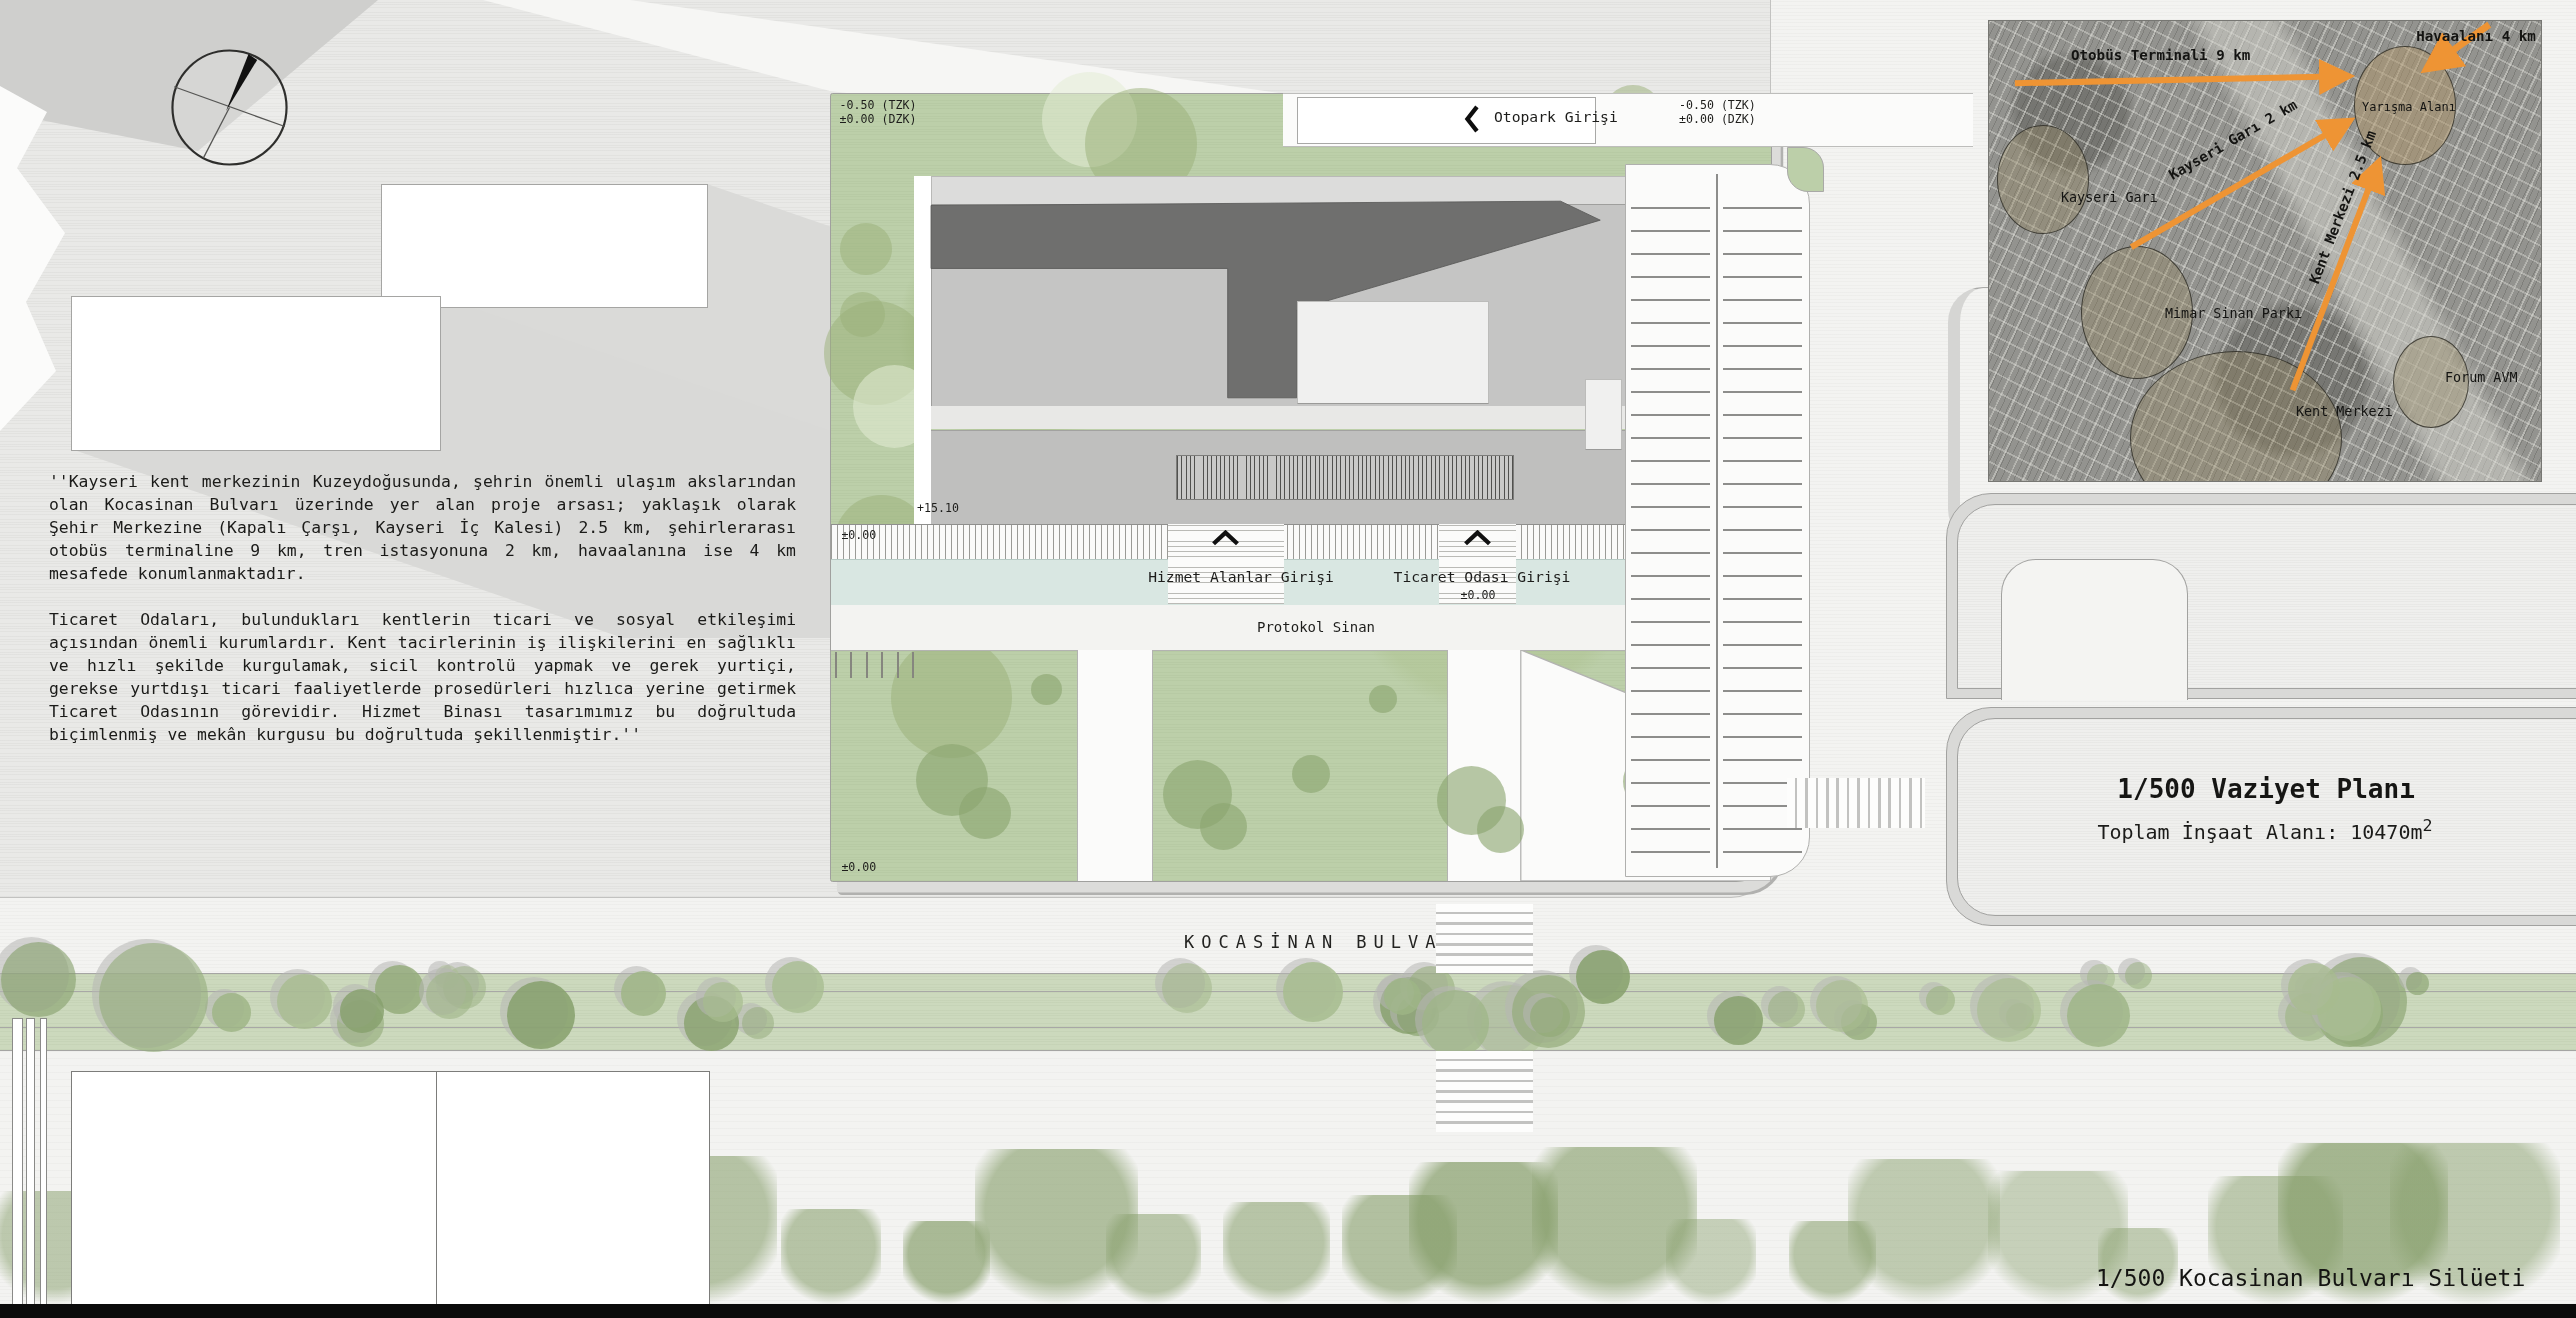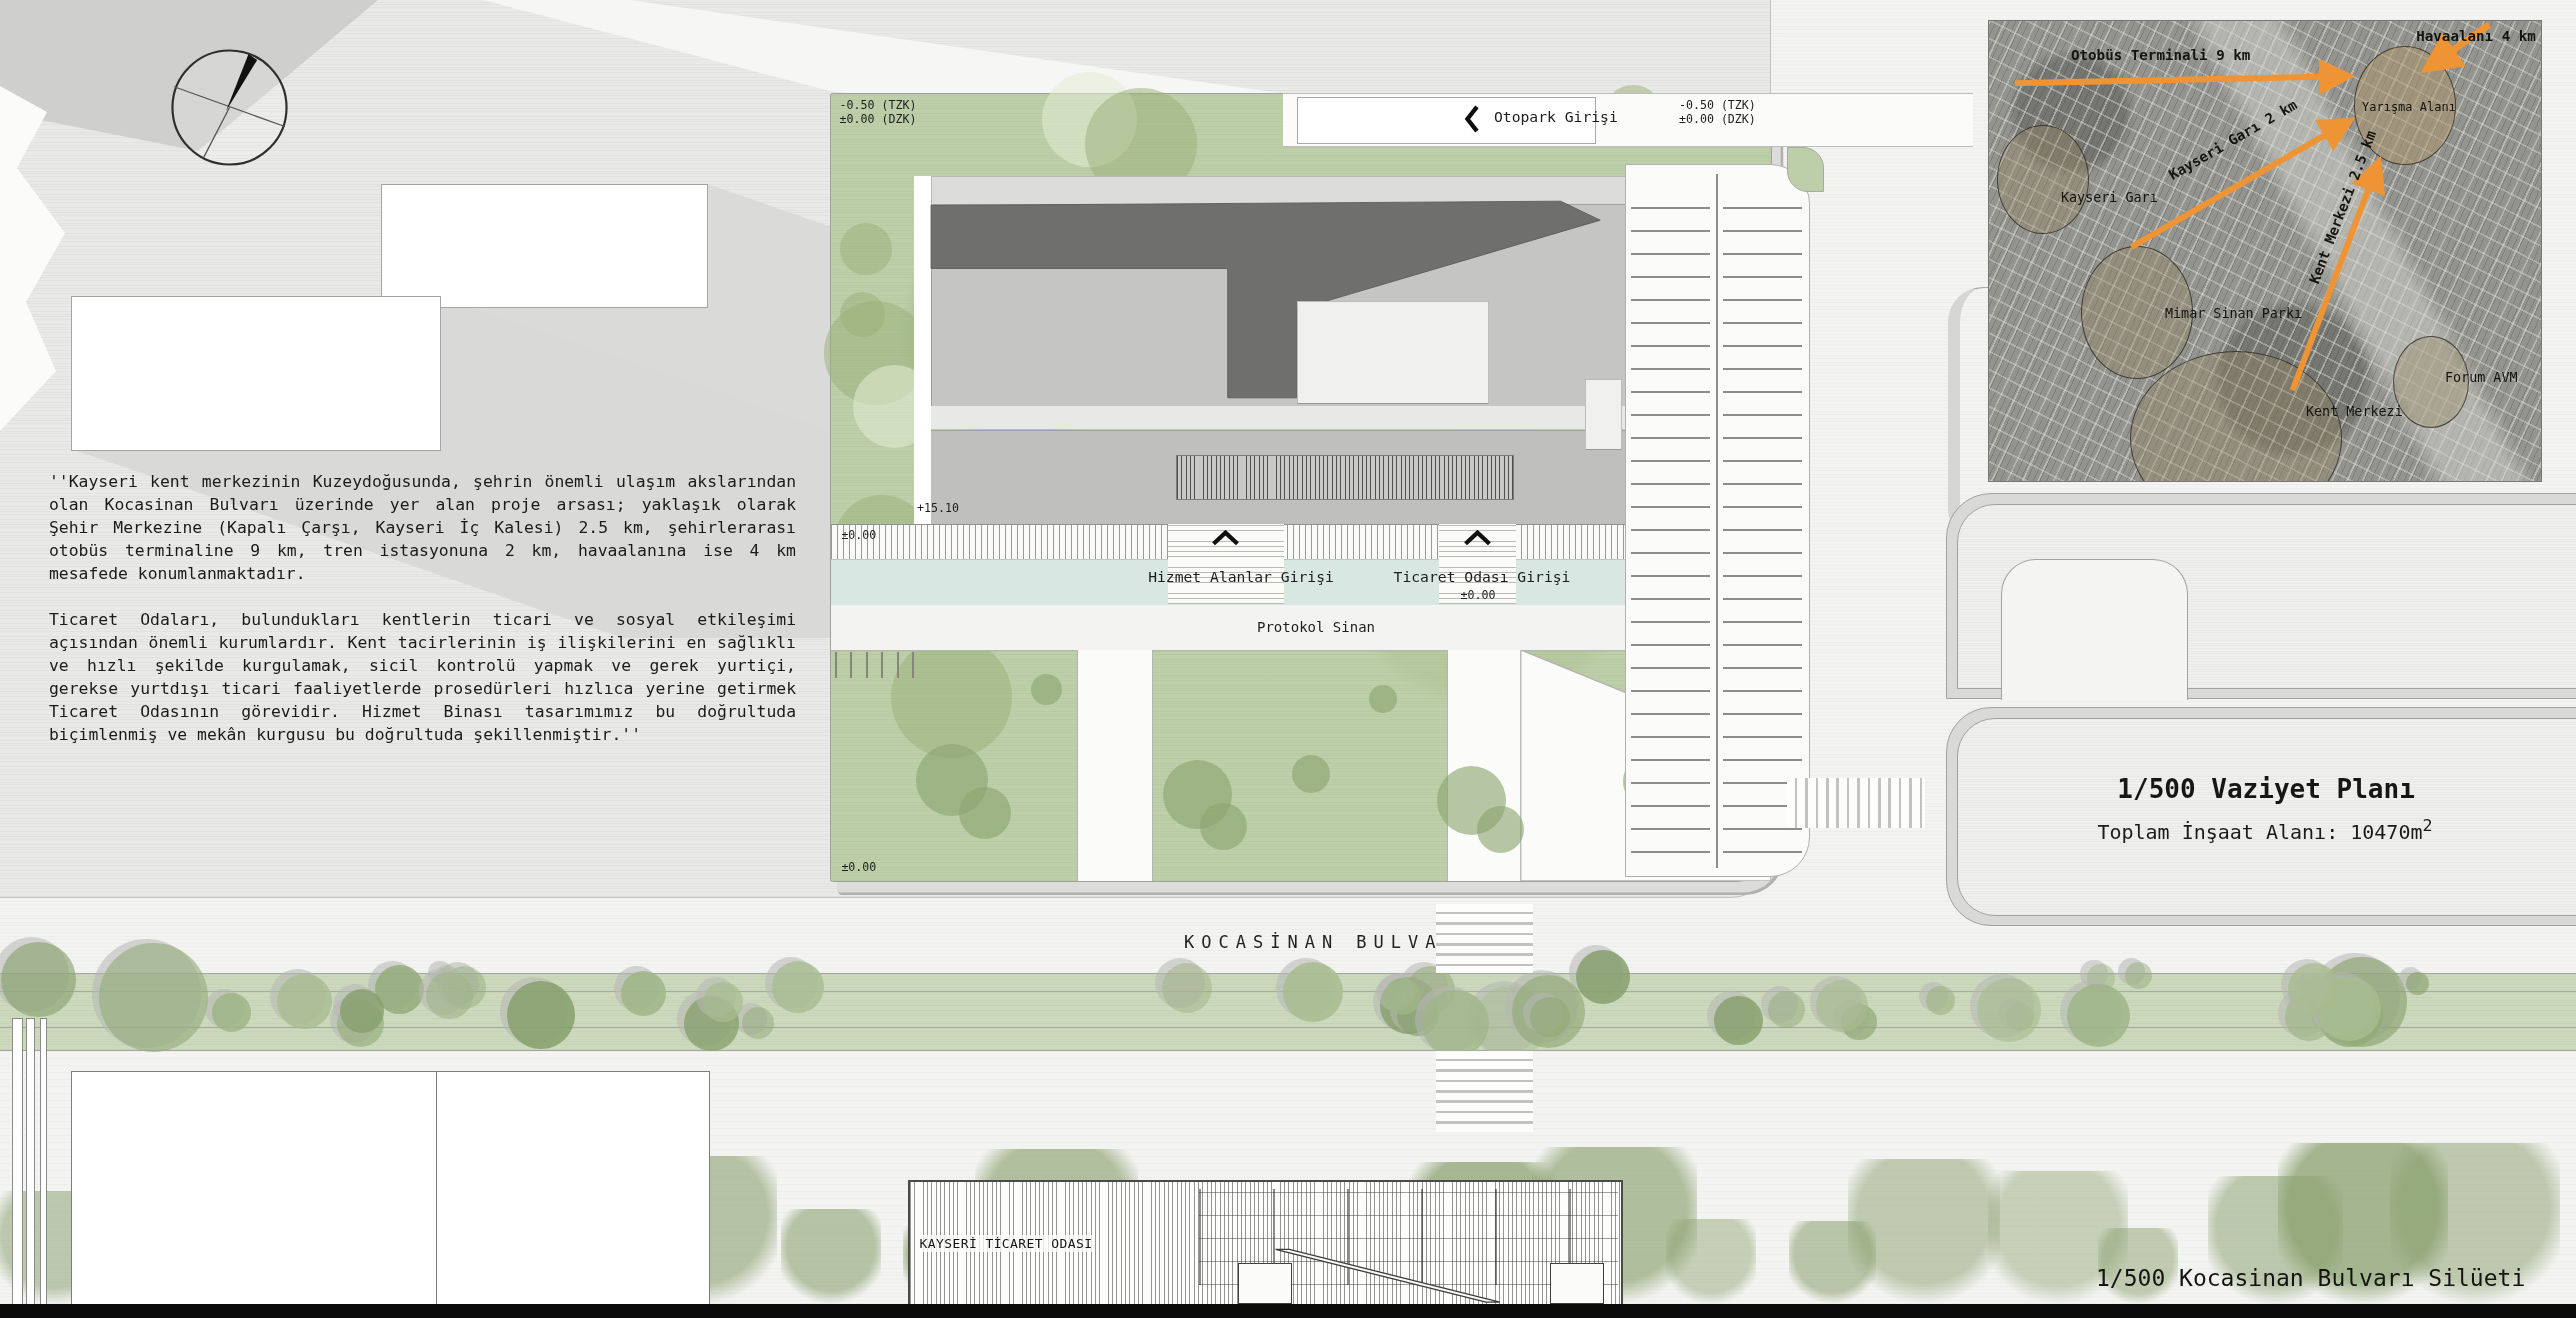--- a/index.html
+++ b/index.html
@@ -301,21 +301,21 @@
       <line x1="580" y1="4" x2="512" y2="52" stroke="#ee9434" stroke-width="8" marker-end="url(#ah)"></line>
     </svg>
 
     <div class="abs map-arrow-lbl" style="left:82px;top:26px;">Otobüs Terminali 9 km</div>
     <div class="abs map-arrow-lbl" style="right:5.2px;top:7px;margin-left:38px;">Havaalanı 4 km</div>
     <div class="abs map-lbl" style="left:373px;top:79px;font-size:12px;">Yarışma Alanı</div>
     <div class="abs map-arrow-lbl" style="left:177px;top:148px;transform:rotate(-30deg);transform-origin:left top;">Kayseri Garı 2 km</div>
     <div class="abs map-arrow-lbl" style="left:317px;top:259px;transform:rotate(-69deg);transform-origin:left top;">Kent Merkezi 2.5 km</div>
     <div class="abs map-lbl" style="left:72px;top:169px;">Kayseri Garı</div>
     <div class="abs map-lbl" style="left:176px;top:285px;">Mimar Sinan Parkı</div>
-    <div class="abs map-lbl" style="left:317px;top:383px;">Kent Merkezi</div>
+    <div class="abs map-lbl" style="left:307px;top:383px;">Kent Merkezi</div>
     <div class="abs map-lbl" style="left:456px;top:349px;">Forum AVM</div>
   </div>
 
   <div class="abs lbl bulvar" style="left:1184px;top:932px;">KOCASİNAN BULVARI</div>
 
   <div class="abs median">
     <div class="median-line abs" style="top:17px;"></div>
     <div class="median-line abs" style="top:53px;"></div>
     <div class="abs" id="median-trees" style="inset:-12px 0 -5.2px 0;">
         <div class="abs tree" style="left: -6px; top: -25px; width: 75px; height: 75px; background: rgb(183, 183, 181); opacity: 0.55;"></div>
@@ -437,29 +437,19 @@
       <div class="abs" style="left: 2278px; top: 65px; width: 170px; height: 170px; background: radial-gradient(circle at 50% 38%, rgba(134, 158, 106, 0.72) 0px, rgba(134, 158, 106, 0.72) 55%, rgba(134, 158, 106, 0) 72%);"></div>
       <div class="abs" style="left: 2390px; top: 65px; width: 170px; height: 170px; background: radial-gradient(circle at 50% 38%, rgba(134, 158, 106, 0.49) 0px, rgba(134, 158, 106, 0.49) 55%, rgba(134, 158, 106, 0) 72%);"></div>
     </div>
 
   <div class="abs sliver" style="left:12px;top:1018px;width:8.6px;height:286px;"></div>
   <div class="abs sliver" style="left:26px;top:1018px;width:7px;height:286px;"></div>
   <div class="abs sliver" style="left:40px;top:1018px;width:5.2px;height:286px;"></div>
   <div class="abs bbldg" style="left:71px;top:1071px;width:365px;height:233px;"></div>
   <div class="abs bbldg" style="left:436px;top:1071px;width:272px;height:233px;"></div>
 
-  <div class="abs kto">
-    <div class="abs kto-hatch"></div>
-    <div class="abs kto-grid"></div>
-    <svg class="abs" style="left:0;top:0;" width="707" height="122" viewBox="0 0 820 141">
-      <polygon points="424,78 440,78 684,139 668,139" fill="#fbfbfa" stroke="#3c3c3a" stroke-width="1.5"></polygon>
-    </svg>
-    <div class="abs door" style="left:328px;top:81px;width:52px;height:39px;"></div>
-    <div class="abs door" style="left:640px;top:81px;width:52px;height:39px;"></div>
-    <div class="abs kto-name" style="left:7px;top:53px;">KAYSERİ TİCARET ODASI</div>
-  </div>
 
   <div class="abs siluet" style="left:2096px;top:1265px;">1/500 Kocasinan Bulvarı Silüeti</div>
 
   <div class="abs blackbar"></div>
 
 </div>
 
 
 </body></html>

